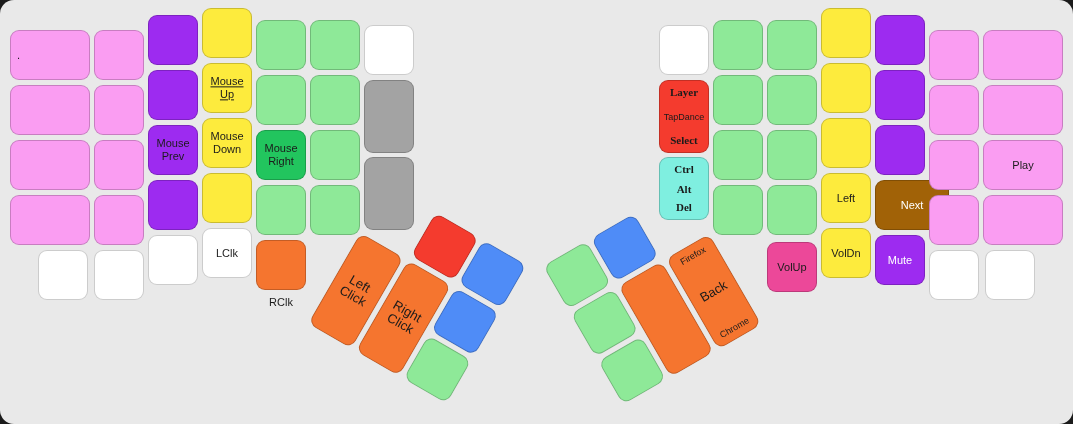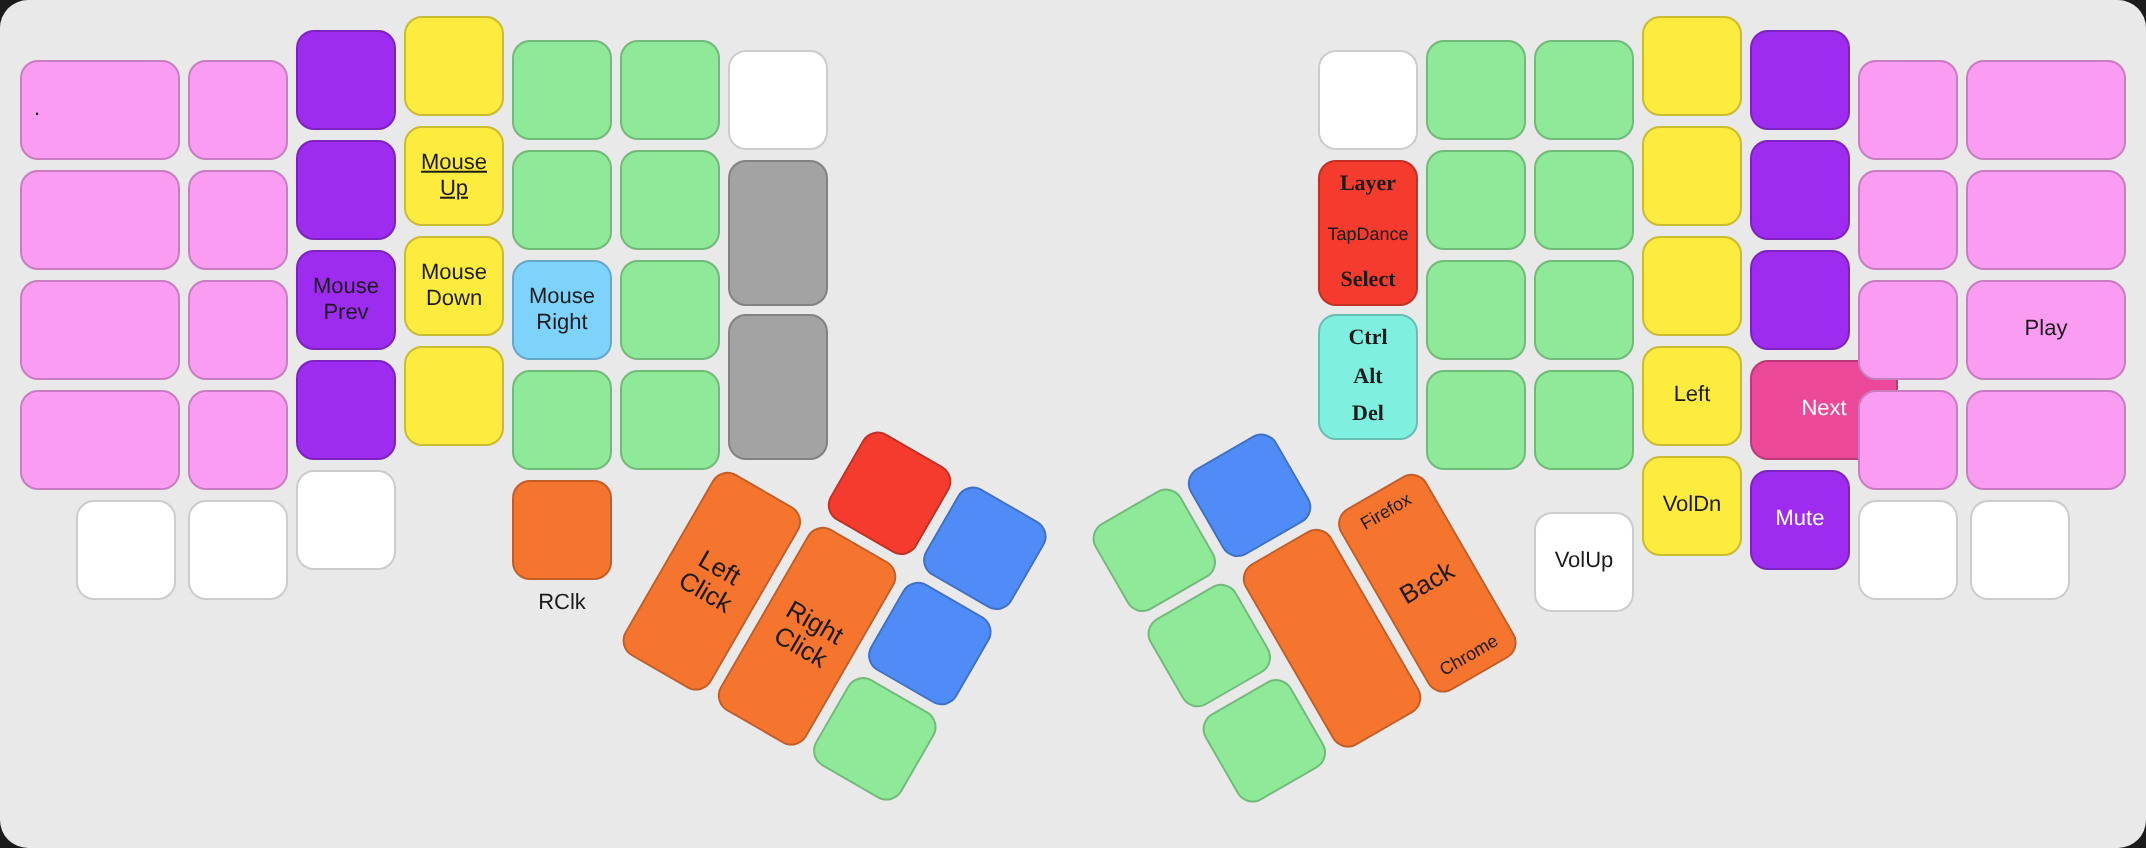--- a/index.html
+++ b/index.html
@@ -73,23 +73,26 @@
     <div class="key" style="left: 148px; top: 180px; width: 50px; height: 50px; background: rgb(157, 43, 240);"></div>
     <div class="key" style="left: 148px; top: 235px; width: 50px; height: 50px; background: rgb(255, 255, 255);"></div>
     <div class="key" style="left: 202px; top: 8px; width: 50px; height: 50px; background: rgb(253, 235, 61);"></div>
     <div class="key" style="left: 202px; top: 63px; width: 50px; height: 50px; background: rgb(253, 235, 61);">
       <span class="legend pos-center" style="color: rgb(27, 27, 27); text-decoration: underline;">Mouse Up</span>
     </div>
     <div class="key" style="left: 202px; top: 118px; width: 50px; height: 50px; background: rgb(253, 235, 61);">
       <span class="legend pos-center" style="color: rgb(27, 27, 27);">Mouse Down</span>
     </div>
     <div class="key" style="left: 202px; top: 173px; width: 50px; height: 50px; background: rgb(253, 235, 61);"></div>
+    <div class="key" style="left: 202px; top: 228px; width: 50px; height: 50px; background: rgb(255, 255, 255);">
+      <span class="legend pos-center" style="color: rgb(27, 27, 27);">LClk</span>
+    </div>
     <div class="key" style="left: 256px; top: 20px; width: 50px; height: 50px; background: rgb(142, 233, 152);"></div>
     <div class="key" style="left: 256px; top: 75px; width: 50px; height: 50px; background: rgb(142, 233, 152);"></div>
-    <div class="key" style="left: 256px; top: 130px; width: 50px; height: 50px; background: #7dd3fc;">
+    <div class="key" style="left: 256px; top: 130px; width: 50px; height: 50px; background: #22c55e;">
       <span class="legend pos-center" style="color: rgb(27, 27, 27);">Mouse Right</span>
     </div>
     <div class="key" style="left: 256px; top: 185px; width: 50px; height: 50px; background: rgb(142, 233, 152);"></div>
     <div class="key" style="left: 256px; top: 240px; width: 50px; height: 50px; background: rgb(245, 117, 47);">
       <span class="legend pos-center" style="color: rgb(27, 27, 27); margin-top: 37px;">RClk</span>
     </div>
     <div class="key" style="left: 310px; top: 20px; width: 50px; height: 50px; background: rgb(142, 233, 152);"></div>
     <div class="key" style="left: 310px; top: 75px; width: 50px; height: 50px; background: rgb(142, 233, 152);"></div>
     <div class="key" style="left: 310px; top: 130px; width: 50px; height: 50px; background: rgb(142, 233, 152);"></div>
     <div class="key" style="left: 310px; top: 185px; width: 50px; height: 50px; background: rgb(142, 233, 152);"></div>
@@ -108,36 +111,36 @@
       <span class="legend pos-bottom bold" style="color: rgb(27, 27, 27);">Del</span>
     </div>
     <div class="key" style="left: 713px; top: 20px; width: 50px; height: 50px; background: rgb(142, 233, 152);"></div>
     <div class="key" style="left: 713px; top: 75px; width: 50px; height: 50px; background: rgb(142, 233, 152);"></div>
     <div class="key" style="left: 713px; top: 130px; width: 50px; height: 50px; background: rgb(142, 233, 152);"></div>
     <div class="key" style="left: 713px; top: 185px; width: 50px; height: 50px; background: rgb(142, 233, 152);"></div>
     <div class="key" style="left: 767px; top: 20px; width: 50px; height: 50px; background: rgb(142, 233, 152);"></div>
     <div class="key" style="left: 767px; top: 75px; width: 50px; height: 50px; background: rgb(142, 233, 152);"></div>
     <div class="key" style="left: 767px; top: 130px; width: 50px; height: 50px; background: rgb(142, 233, 152);"></div>
     <div class="key" style="left: 767px; top: 185px; width: 50px; height: 50px; background: rgb(142, 233, 152);"></div>
-    <div class="key" style="left: 767px; top: 256px; width: 50px; height: 50px; background: #ffffff;">
+    <div class="key" style="left: 767px; top: 242px; width: 50px; height: 50px; background: #ec4899;">
       <span class="legend pos-center" style="color: rgb(27, 27, 27);">VolUp</span>
     </div>
     <div class="key" style="left: 821px; top: 8px; width: 50px; height: 50px; background: rgb(253, 235, 61);"></div>
     <div class="key" style="left: 821px; top: 63px; width: 50px; height: 50px; background: rgb(253, 235, 61);"></div>
     <div class="key" style="left: 821px; top: 118px; width: 50px; height: 50px; background: rgb(253, 235, 61);"></div>
     <div class="key" style="left: 821px; top: 173px; width: 50px; height: 50px; background: rgb(253, 235, 61);">
       <span class="legend pos-center" style="color: rgb(27, 27, 27);">Left</span>
     </div>
     <div class="key" style="left: 821px; top: 228px; width: 50px; height: 50px; background: rgb(253, 235, 61);">
       <span class="legend pos-center" style="color: rgb(27, 27, 27);">VolDn</span>
     </div>
     <div class="key" style="left: 875px; top: 15px; width: 50px; height: 50px; background: rgb(157, 43, 240);"></div>
     <div class="key" style="left: 875px; top: 70px; width: 50px; height: 50px; background: rgb(157, 43, 240);"></div>
     <div class="key" style="left: 875px; top: 125px; width: 50px; height: 50px; background: rgb(157, 43, 240);"></div>
-    <div class="key" style="left: 875px; top: 180px; width: 74px; height: 50px; background: #ec4899;">
+    <div class="key" style="left: 875px; top: 180px; width: 74px; height: 50px; background: #a16207;">
       <span class="legend pos-center" style="color: rgb(255, 255, 255);">Next</span>
     </div>
     <div class="key" style="left: 875px; top: 235px; width: 50px; height: 50px; background: rgb(157, 43, 240);">
       <span class="legend pos-center" style="color: rgb(255, 255, 255);">Mute</span>
     </div>
     <div class="key" style="left: 929px; top: 30px; width: 50px; height: 50px; background: rgb(250, 157, 242);"></div>
     <div class="key" style="left: 929px; top: 85px; width: 50px; height: 50px; background: rgb(250, 157, 242);"></div>
     <div class="key" style="left: 929px; top: 140px; width: 50px; height: 50px; background: rgb(250, 157, 242);"></div>
     <div class="key" style="left: 929px; top: 195px; width: 50px; height: 50px; background: rgb(250, 157, 242);"></div>
     <div class="key" style="left: 929px; top: 250px; width: 50px; height: 50px; background: rgb(255, 255, 255);"></div>

